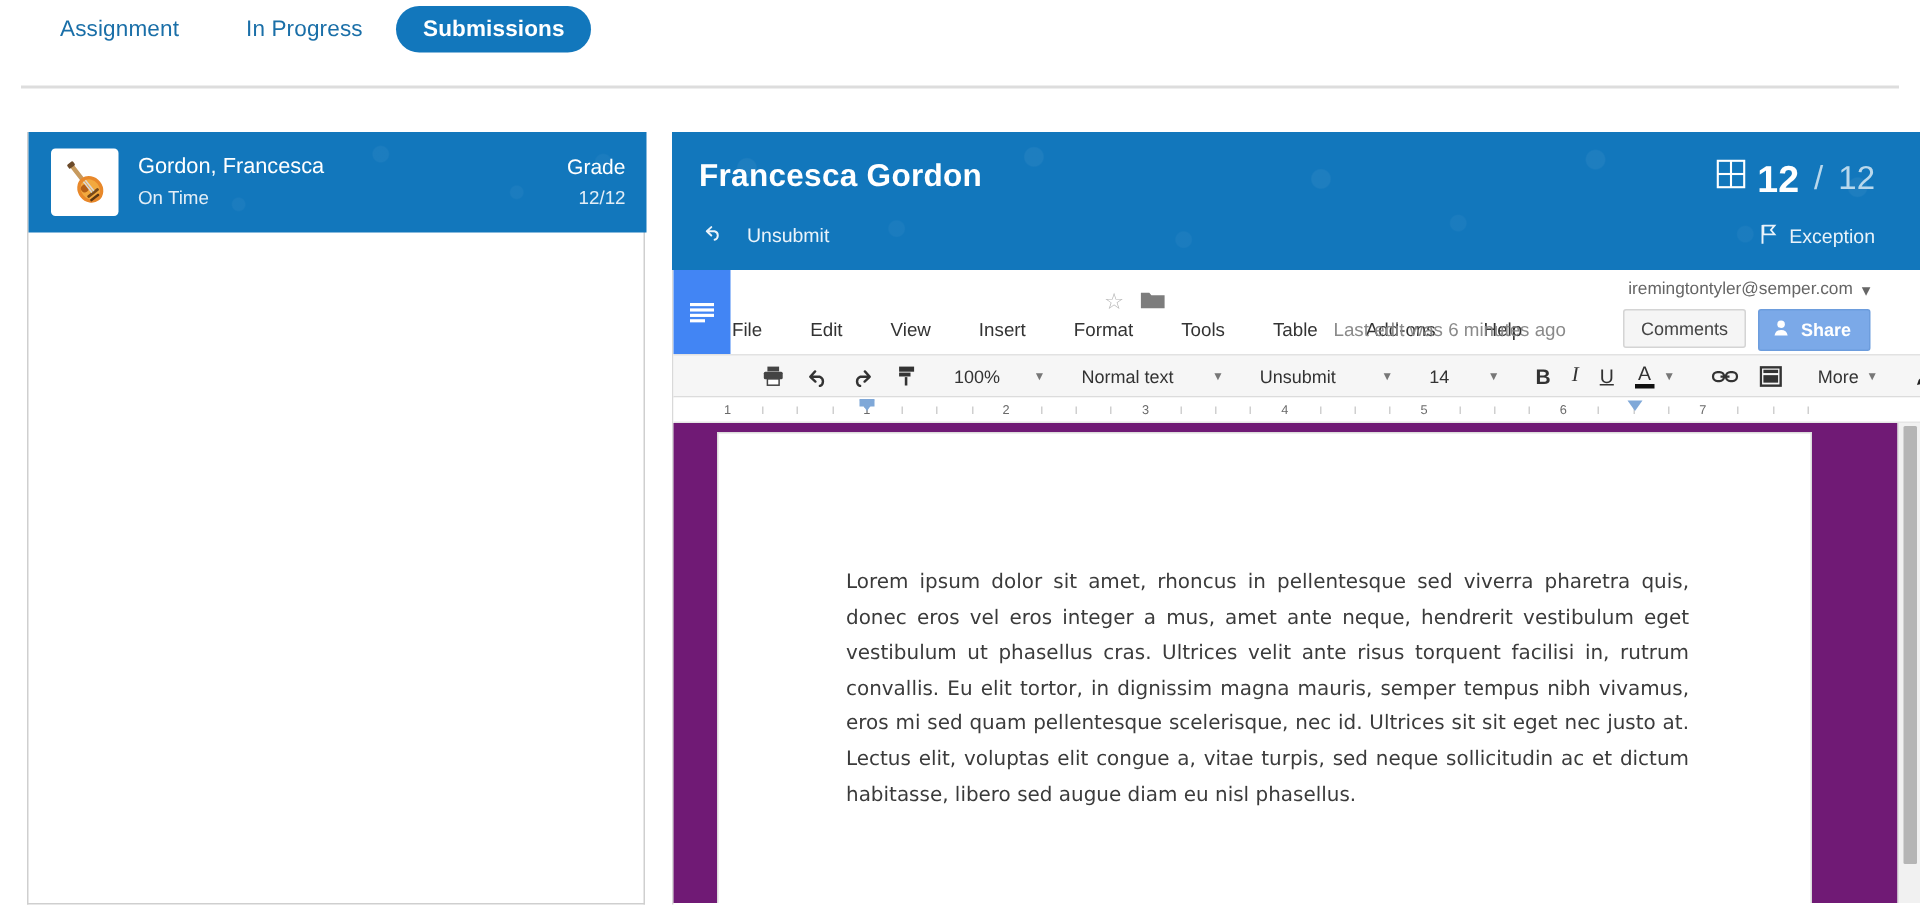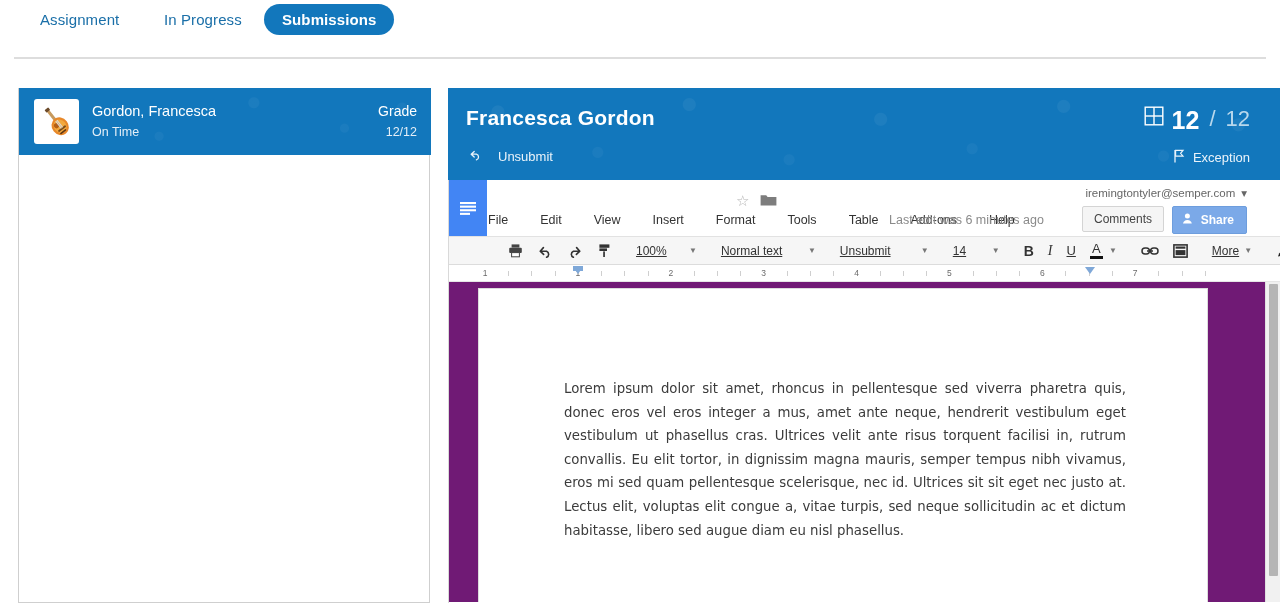--- a/index.html
+++ b/index.html
@@ -153,21 +153,21 @@
 
   
   #gdoc-toolbar {
     position: relative; height: 29px; width: 831px;
     background: #f6f6f6; border-top: 1px solid #e2e2e2; border-bottom: 1px solid #dcdcdc;
     display: flex; align-items: center; padding-left: 52px;
   }
   .tb-item { display: flex; align-items: center; height: 28px; padding: 0 7px; cursor: pointer; font-size: 12px; color: #333; }
   .tb-sep { width: 1px; height: 29px; background: #e0e0e0; margin: 0 5px; }
   .tb-caret { font-size: 8px; color: #777; margin-left: 9px; }
-  .tb-box { font-size: 12px; color: #333; text-decoration: underline; }
+  .tb-box { font-size: 12px; color: #333; }
   .tb-wide { min-width: 44px; }
 
   
   #gdoc-ruler {
     position: relative; height: 17px; width: 831px; background: #ffffff;
     border-bottom: 1px solid #e6e6e6; overflow: hidden;
   }
   #ruler-track {
     position: absolute; left: 28px; top: 0; right: 60px; height: 17px;
   }

